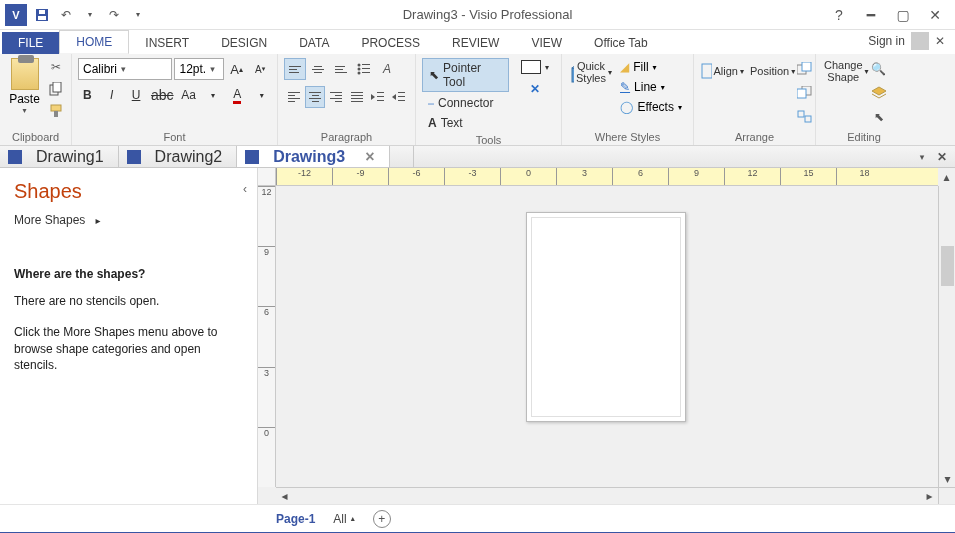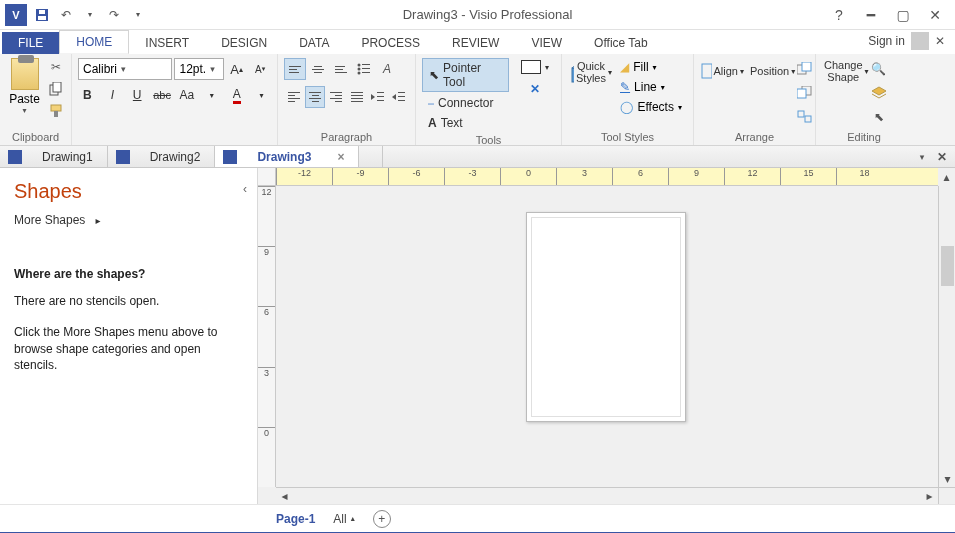--- a/index.html
+++ b/index.html
@@ -54,21 +54,21 @@
 .tool-btn.sel { background: #cde0f0; border: 1px solid #92b5d7; }
 .rect-swatch { width: 20px; height: 14px; border: 1px solid #333; background: #fff; }
 
 
 .big-btn { display: flex; align-items: center; gap: 2px; cursor: pointer; width: 44px; font-size: 11px; color: #333; }
 .ss-icon { width: 28px; height: 28px; }
 .line-btn { display: flex; align-items: center; gap: 4px; font-size: 12px; cursor: pointer; padding: 2px 4px; }
 
 
 .doctabs { height: 22px; background: linear-gradient(#f5f5f5,#e8e8e8); border-bottom: 1px solid #c9c9c9; display: flex; align-items: stretch; }
-.doctab { display: flex; align-items: center; gap: 20px; padding: 0 14px 0 8px; border-right: 1px solid #c9c9c9; font-size: 12px; color: #333; cursor: pointer; }
+.doctab { display: flex; align-items: center; gap: 14px; padding: 0 14px 0 8px; border-right: 1px solid #c9c9c9; font-size: 16px; color: #333; cursor: pointer; }
 .doctab.active { background: #fff; font-weight: bold; color: #3955A3; }
 .doctab .dicon { width: 14px; height: 14px; background: #3955A3; }
 .doctabs .spacer { flex: 1; }
 .doctabs .right { display: flex; align-items: center; gap: 2px; padding-right: 4px; }
 
 
 .main { display: flex; height: 336px; }
 .shapes-panel { width: 258px; border-right: 1px solid #d9d9d9; padding: 12px 14px; position: relative; }
 .shapes-title { font-size: 20px; color: #c2410c; font-weight: 300; margin-bottom: 10px; }
 .shapes-tabs { display: flex; gap: 18px; font-size: 11px; margin-bottom: 16px; }
@@ -189,29 +189,30 @@
             <span>12pt.</span>
             <span class="dd">▾</span>
           </div>
         <div class="sq-btn" style="font-size:13px">A<span style="font-size:8px;vertical-align:super">▴</span></div>
         <div class="sq-btn" style="font-size:10px">A<span style="font-size:7px;vertical-align:super">▾</span></div>
       </div>
       <div class="font-row" style="gap:6px">
         <div class="sq-btn" style="font-weight:bold">B</div>
         <div class="sq-btn" style="font-style:italic">I</div>
         <div class="sq-btn" style="text-decoration:underline">U</div>
-        <div class="sq-btn" style="text-decoration:line-through;font-size:11px">abc</div>
+        <div class="sq-btn" style="text-decoration:line-through;font-size:14px">abc</div>
         <div class="sq-btn">Aa</div>
         <div class="sq-btn" style="font-size:8px">▾</div>
         <div class="sq-btn">
             <span style="border-bottom:3px solid #c00">A</span>
           </div>
         <div class="sq-btn" style="font-size:8px">▾</div>
       </div>
     </div>
+    <div class="rgroup-label">Font</div>
   </div>
 
   <div class="rgroup" style="width:138px">
     <div style="flex:1">
       <div class="para-row" style="margin-bottom:6px">
         <div class="para-btn sel">
             <div class="align-lines" style="width:12px">
               <span style="width:12px"></span>
               <span style="width:8px"></span>
               <span style="width:10px"></span>
@@ -345,21 +346,21 @@
             <span>Line</span>
             <span style="font-size:8px">▾</span>
           </div>
         <div class="line-btn">
             <span style="color:#5b9bd5">◯</span>
             <span>Effects</span>
             <span style="font-size:8px">▾</span>
           </div>
       </div>
     </div>
-    <div class="rgroup-label">Tool Styles</div>
+    <div class="rgroup-label">Where Styles</div>
   </div>
 
   <div class="rgroup" style="width:122px">
     <div class="rgroup-body">
       <div class="big-btn">
         <svg width="26" height="26">
             <rect x="2" y="6" width="10" height="14" fill="none" stroke="#5b9bd5"></rect>
             <rect x="14" y="10" width="10" height="10" fill="none" stroke="#5b9bd5"></rect>
           </svg>
         <span>Align</span>

